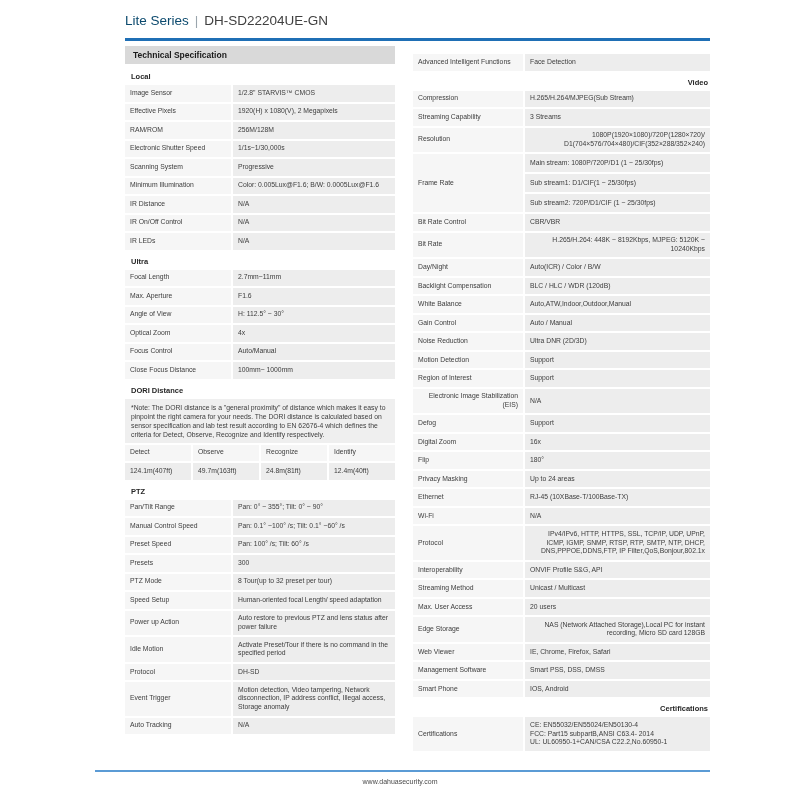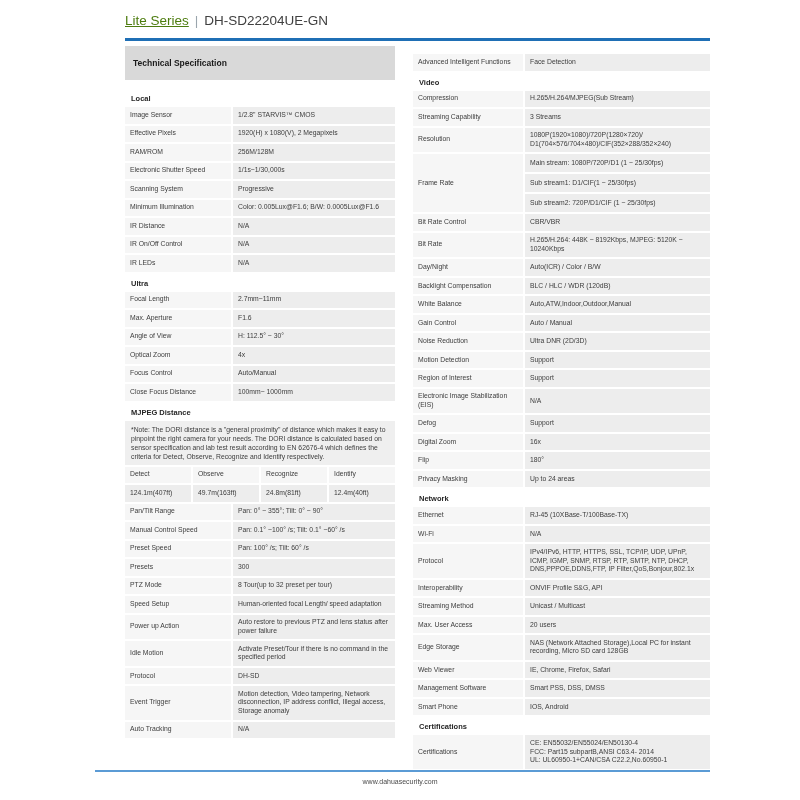--- a/index.html
+++ b/index.html
@@ -3,30 +3,30 @@
 <meta charset="utf-8">
 <style>
   html,body{margin:0;padding:0;}
   body{
     width:800px;height:800px;position:relative;background:#ffffff;
     font-family:"Liberation Sans",sans-serif;color:#3c3c3c;
     overflow:hidden;
   }
   .content{position:absolute;left:125px;top:12px;width:585px;}
   .doc-title{font-size:13.5px;line-height:18px;color:#404040;white-space:nowrap;}
-  .doc-title .series{color:#4d7c0f;text-decoration:underline;}
+  .doc-title .series{color:#0c4a6e;}
   .doc-title .sep{color:#9aa5ad;margin:0 6px;font-weight:300;}
   .title-rule{height:3px;background:#1f6fb5;margin-top:8px;}
   .cols{display:flex;gap:18px;margin-top:5px;align-items:flex-start;}
   .col{display:flex;flex-direction:column;}
   .col-left{width:270px;}
-  .col-right{width:297px;padding-top:8px;}
+  .col-right{width:297px;padding-top:8px;text-align:right;}
   .specbar{
     background:#d9d9d9;color:#1a1a1a;font-weight:bold;font-size:8.5px;
-    padding:12px 8px;margin-bottom:9px;
+    padding:4px 8px;margin-bottom:3px;
   }
   .section-title{
     font-weight:bold;font-size:7.5px;color:#262626;
     padding:5px 2px 4px 6px;
   }
   .row{display:flex;margin-bottom:2px;align-items:stretch;}
   .cell{
     background:#f6f6f6;padding:3.5px 5px;font-size:6.8px;line-height:8.8px;
     color:#3c3c3c;display:flex;align-items:center;box-sizing:border-box;
     min-height:16.5px;overflow-wrap:anywhere;word-break:break-word;
@@ -122,34 +122,35 @@
             <div class="cell value">4x</div>
           </div>
           <div class="row">
             <div class="cell label">Focus Control</div>
             <div class="cell value">Auto/Manual</div>
           </div>
           <div class="row">
             <div class="cell label">Close Focus Distance</div>
             <div class="cell value">100mm~ 1000mm</div>
           </div>
-          <div class="section-title">MJPEG Distance</div>
+          <div class="section-title">DORI Distance</div>
           <div class="note">*Note: The DORI distance is a "general proximity" of distance which makes it easy to pinpoint the right camera for your needs. The DORI distance is calculated based on sensor specification and lab test result according to EN 62676-4 which defines the criteria for Detect, Observe, Recognize and Identify respectively.</div>
           <div class="grid-row">
             <div class="grid-cell head">Detect</div>
             <div class="grid-cell head">Observe</div>
             <div class="grid-cell head">Recognize</div>
             <div class="grid-cell head">Identify</div>
           </div>
           <div class="grid-row">
             <div class="grid-cell val">124.1m(407ft)</div>
             <div class="grid-cell val">49.7m(163ft)</div>
             <div class="grid-cell val">24.8m(81ft)</div>
             <div class="grid-cell val">12.4m(40ft)</div>
           </div>
+          <div class="section-title">PTZ</div>
           <div class="row">
             <div class="cell label">Pan/Tilt Range</div>
             <div class="cell value">Pan: 0° ~ 355°; Tilt: 0° ~ 90°</div>
           </div>
           <div class="row">
             <div class="cell label">Manual Control Speed</div>
             <div class="cell value">Pan: 0.1° ~100° /s; Tilt: 0.1° ~60° /s</div>
           </div>
           <div class="row">
             <div class="cell label">Preset Speed</div>
@@ -265,21 +266,20 @@
             <div class="cell value">16x</div>
           </div>
           <div class="row">
             <div class="cell label">Flip</div>
             <div class="cell value">180°</div>
           </div>
           <div class="row">
             <div class="cell label">Privacy Masking</div>
             <div class="cell value">Up to 24 areas</div>
           </div>
-          <div class="section-title">Network</div>
           <div class="row">
             <div class="cell label">Ethernet</div>
             <div class="cell value">RJ-45 (10XBase-T/100Base-TX)</div>
           </div>
           <div class="row">
             <div class="cell label">Wi-Fi</div>
             <div class="cell value">N/A</div>
           </div>
           <div class="row">
             <div class="cell label">Protocol</div>

